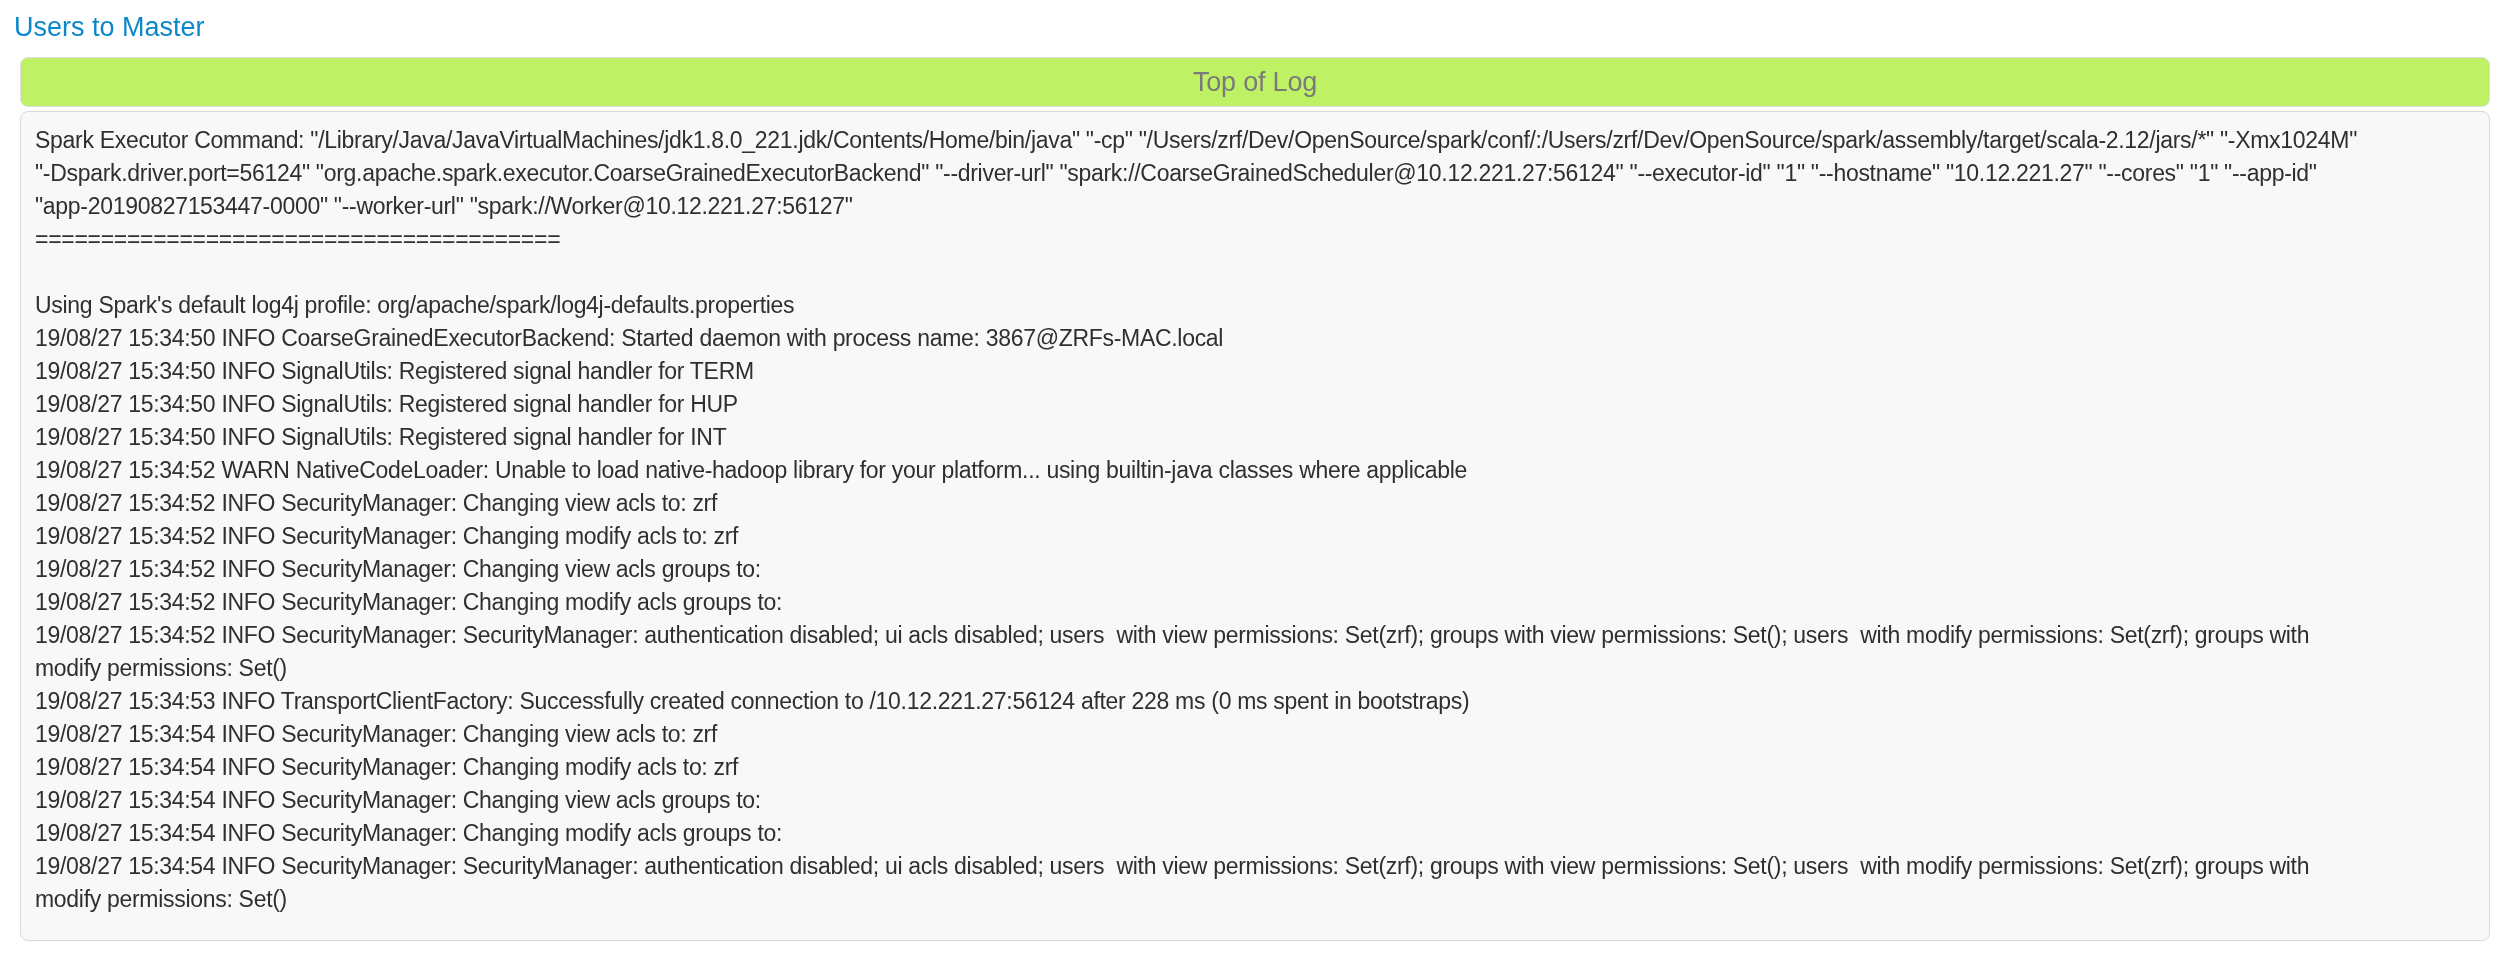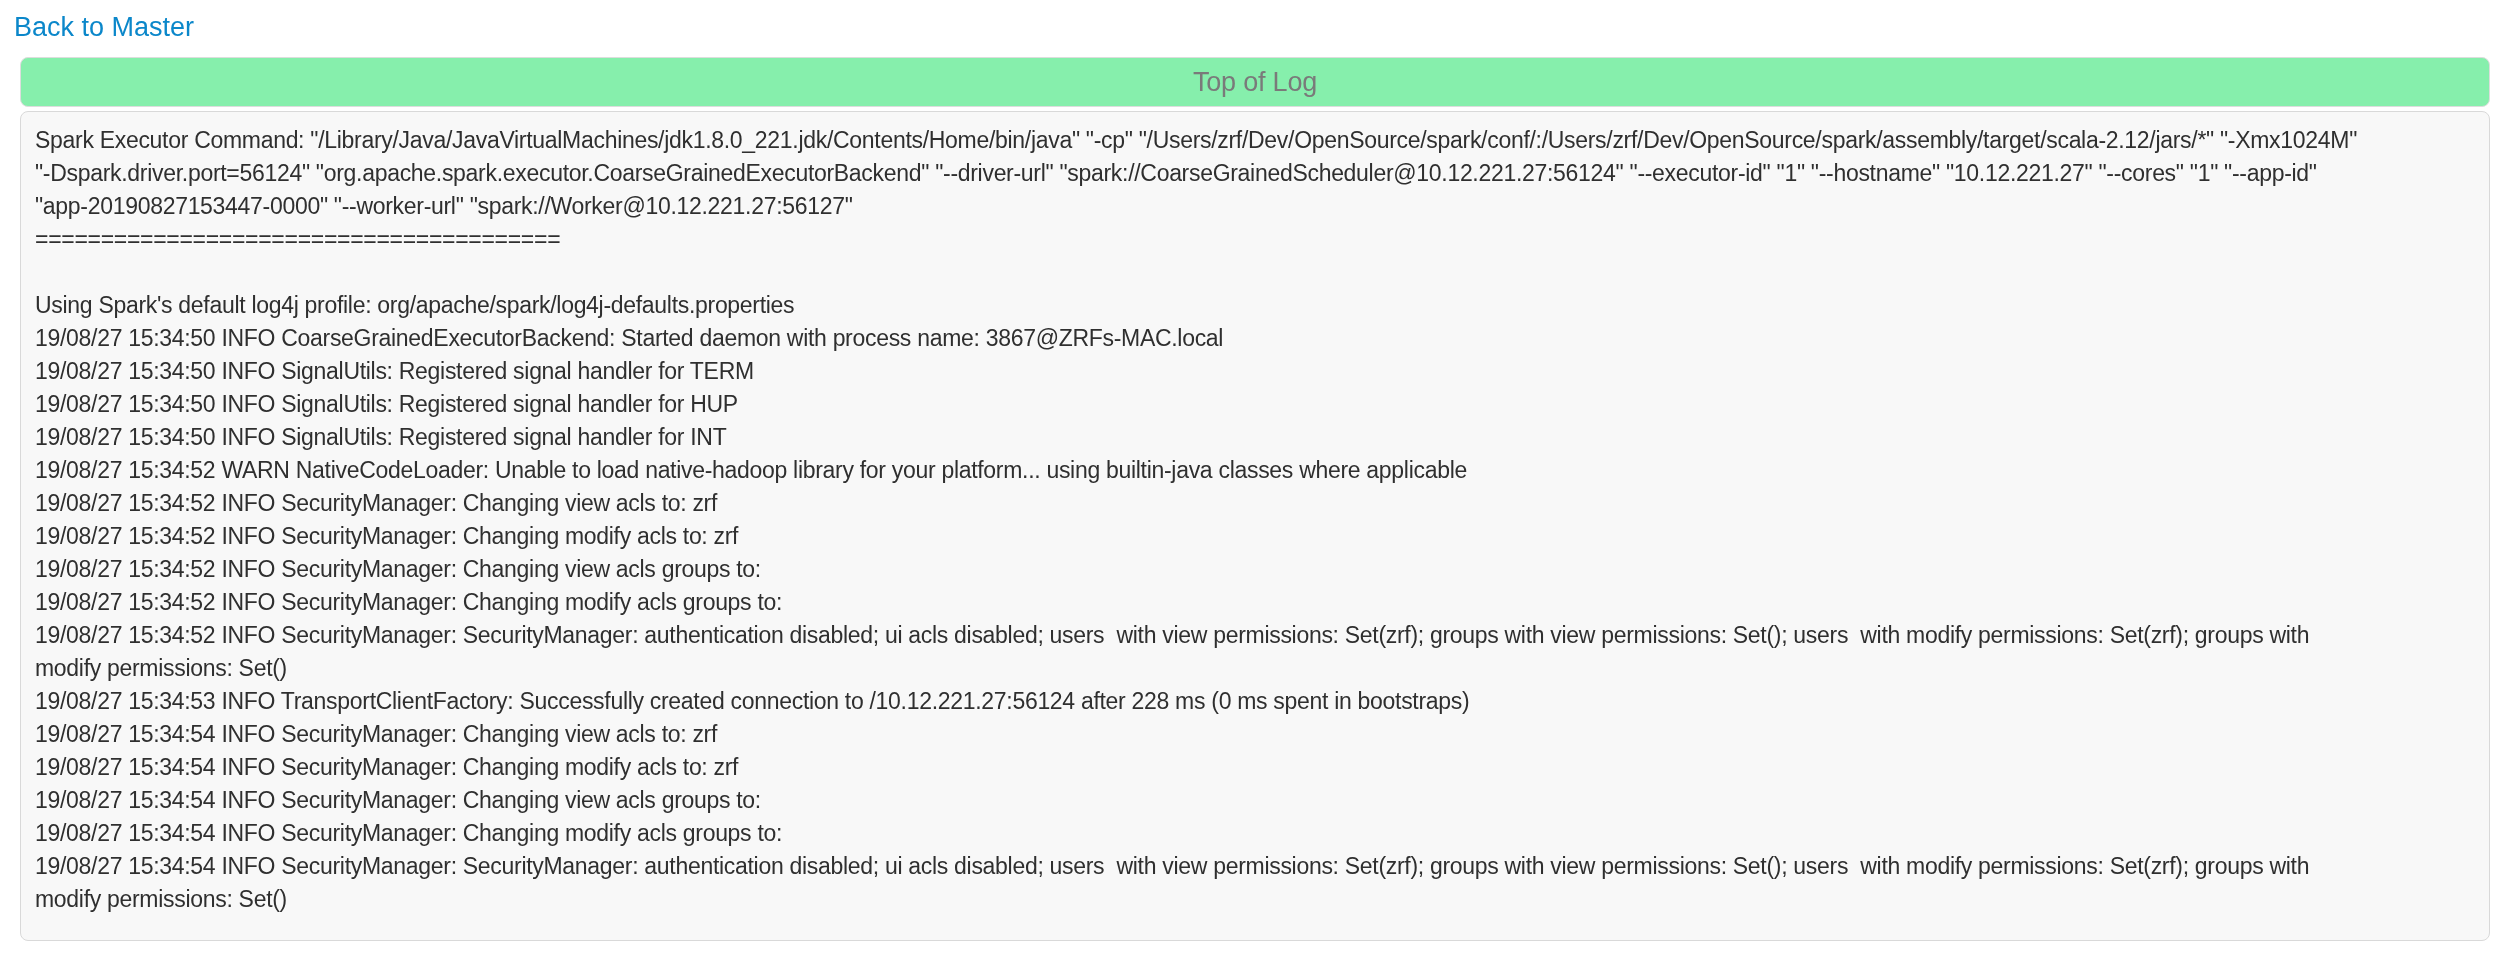--- a/index.html
+++ b/index.html
@@ -29,21 +29,21 @@
   }
   .byte-range {
     margin: 27px 0 0 0;
     font-size: 27px;
     line-height: 31px;
     color: #2b2b2b;
     letter-spacing: -0.2px;
   }
   .log-header {
     margin: 14px 8px 0 8px;
-    background: #86efac;
+    background: #bef264;
     border: 1px solid #dddddd;
     border-radius: 8px;
     height: 50px;
     line-height: 48px;
     text-align: center;
     color: #7a7a7a;
     font-size: 27px;
     letter-spacing: -0.2px;
   }
   .log-box {
@@ -65,21 +65,21 @@
     color: #2f2f2f;
     white-space: pre-wrap;
     word-wrap: break-word;
   }
 </style>
 </head>
 <body>
 
 <div class="page">
 
-  <a href="#" class="back-link">Back to Master</a>
+  <a href="#" class="back-link">Users to Master</a>
 
 
   <div class="log-header">
     <span>Top of Log</span>
   </div>
 
   <div class="log-box">
     <pre class="log-pre">Spark Executor Command: "/Library/Java/JavaVirtualMachines/jdk1.8.0_221.jdk/Contents/Home/bin/java" "-cp" "/Users/zrf/Dev/OpenSource/spark/conf/:/Users/zrf/Dev/OpenSource/spark/assembly/target/scala-2.12/jars/*" "-Xmx1024M" "-Dspark.driver.port=56124" "org.apache.spark.executor.CoarseGrainedExecutorBackend" "--driver-url" "spark://CoarseGrainedScheduler@10.12.221.27:56124" "--executor-id" "1" "--hostname" "10.12.221.27" "--cores" "1" "--app-id" "app-20190827153447-0000" "--worker-url" "spark://Worker@10.12.221.27:56127"
 ========================================
 

